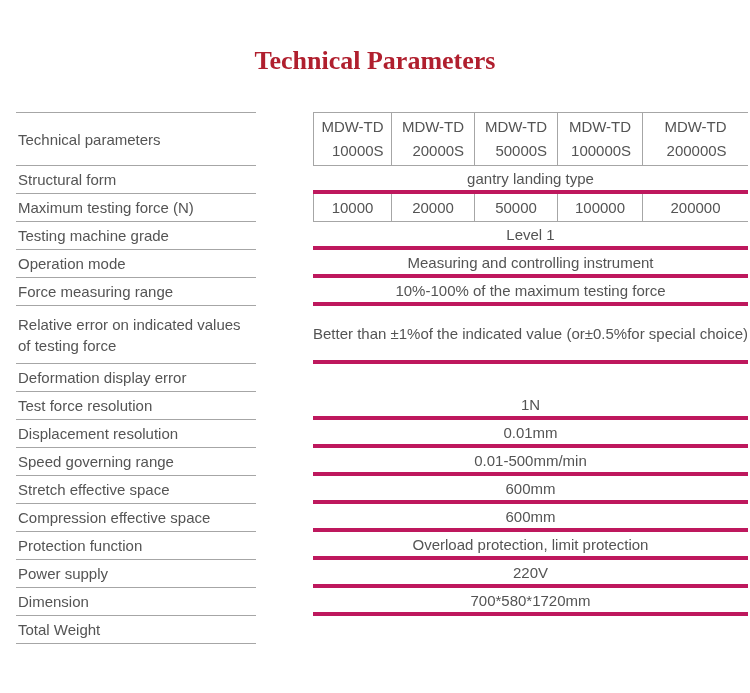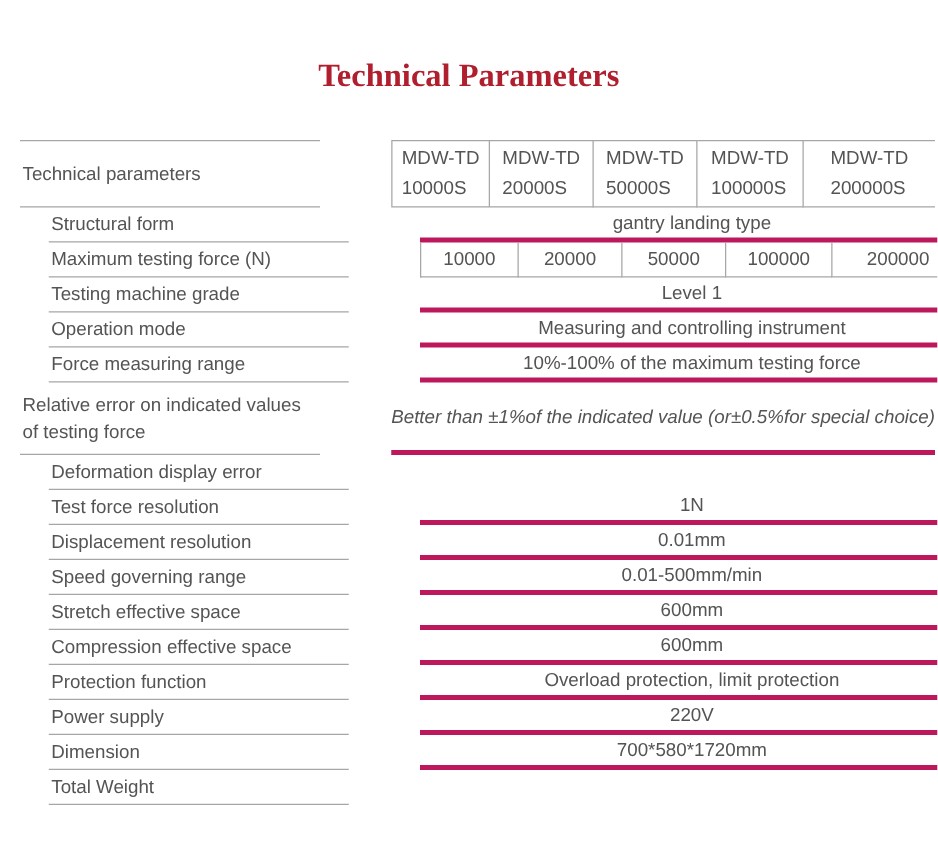--- a/index.html
+++ b/index.html
@@ -12,41 +12,41 @@
     position:absolute; top:46px; left:0; width:750px;
     text-align:center; font-family:"Liberation Serif", serif;
     font-weight:bold; font-size:26px; color:#b01f2e;
   }
   .ptable {
     position:absolute; top:112px; left:16px; width:732px;
     color:#545454; font-size:15px;
   }
   .row { display:grid; grid-template-columns:240px 57px 79px 83px 83px 85px 105px; }
   .h-head { height:54px; }
-  .h-std  { height:28px;margin-left:23px; }
+  .h-std  { height:28px; }
   .h-tall { height:58px; }
   .lab {
     grid-column:1; display:flex; align-items:center;
     border-bottom:1px solid #a6a6a6; padding-left:2px; line-height:21px;
   }
   .vspan {
     grid-column:3/8; display:flex; align-items:center; justify-content:center;
     border-bottom:4px solid #be185d; text-align:center;
   }
   .vcell {
     display:flex; align-items:center; justify-content:center;
     border-bottom:1px solid #a6a6a6; border-right:1px solid #a6a6a6;
-    text-align:left;
+    text-align:right;
   }
   .vcell.first { border-left:1px solid #a6a6a6; }
   .vcell.last  { border-right:none; }
   .bt { border-top:1px solid #a6a6a6; }
   .c3{grid-column:3} .c4{grid-column:4} .c5{grid-column:5} .c6{grid-column:6} .c7{grid-column:7}
   .model { white-space:pre-line; line-height:24px; }
-  .nowrap { white-space:nowrap;font-style:italic; }
+  .nowrap { white-space:nowrap; }
 </style>
 </head>
 <body>
 
 <div class="page">
 
   <div class="title">Technical Parameters</div>
 
   <div class="ptable">
 

